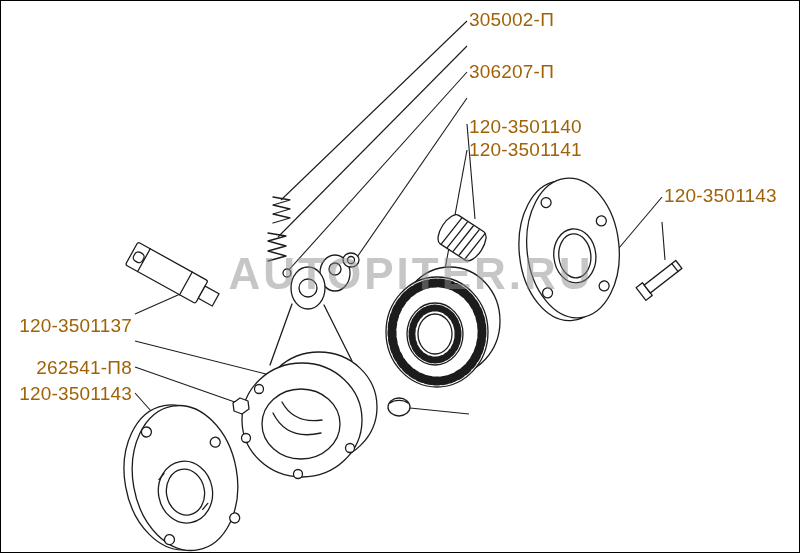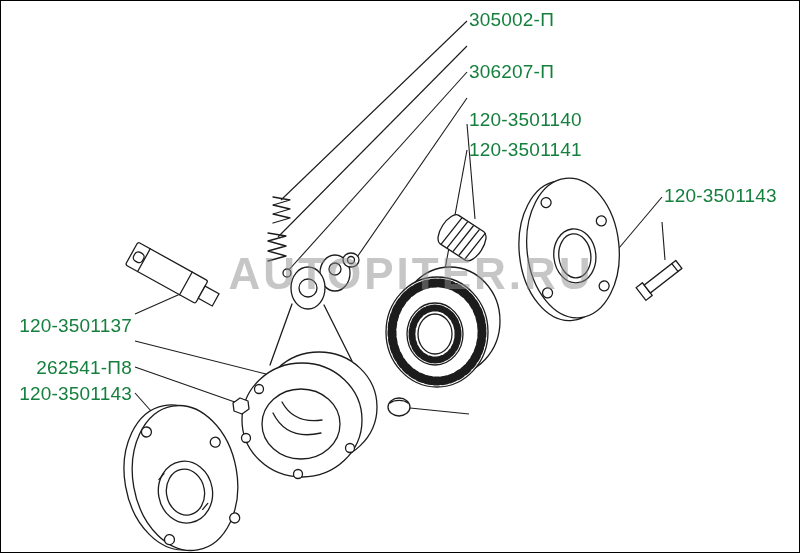--- a/index.html
+++ b/index.html
@@ -10,21 +10,21 @@
     border:1px solid #000;
     background:#fff;
     overflow:hidden;
     font-family:"Liberation Sans", sans-serif;
   }
   .stage svg { position:absolute; left:0; top:0; }
   .label {
     position:absolute;
     font-size:19px;
     line-height:21px;
-    color:#15803d;
+    color:#a16207;
     white-space:nowrap;
     letter-spacing:0.2px;
   }
   .leftcol { left:9px; width:122px; text-align:right; }
 </style>
 </head>
 <body>
 
 <div class="stage">
 
@@ -135,21 +135,21 @@
         <ellipse cx="398" cy="406" rx="11" ry="9"></ellipse>
         <path d="M389,402 a11,6 0 0 1 18,0" fill="none"></path>
       </g>
     </g>
 
     <text x="410" y="288" text-anchor="middle" font-size="44" letter-spacing="3" font-weight="bold" fill="#8f8f8f" opacity="0.5" font-family="&quot;Liberation Sans&quot;, sans-serif">AUTOPITER.RU</text>
   </svg>
 
   <div class="label" style="left:468px; top:8px">305002-П</div>
   <div class="label" style="left:468px; top:60px">306207-П</div>
-  <div class="label" style="left:468px; top:108px">120-3501140</div>
+  <div class="label" style="left:468px; top:115px">120-3501140</div>
   <div class="label" style="left:468px; top:138px">120-3501141</div>
 
   <div class="label" style="left:663px; top:184px">120-3501143</div>
 
   <div class="label leftcol" style="top:314px">120-3501137</div>
   <div class="label leftcol" style="top:356px">262541-П8</div>
   <div class="label leftcol" style="top:382px">120-3501143</div>
 
 
 </div>

